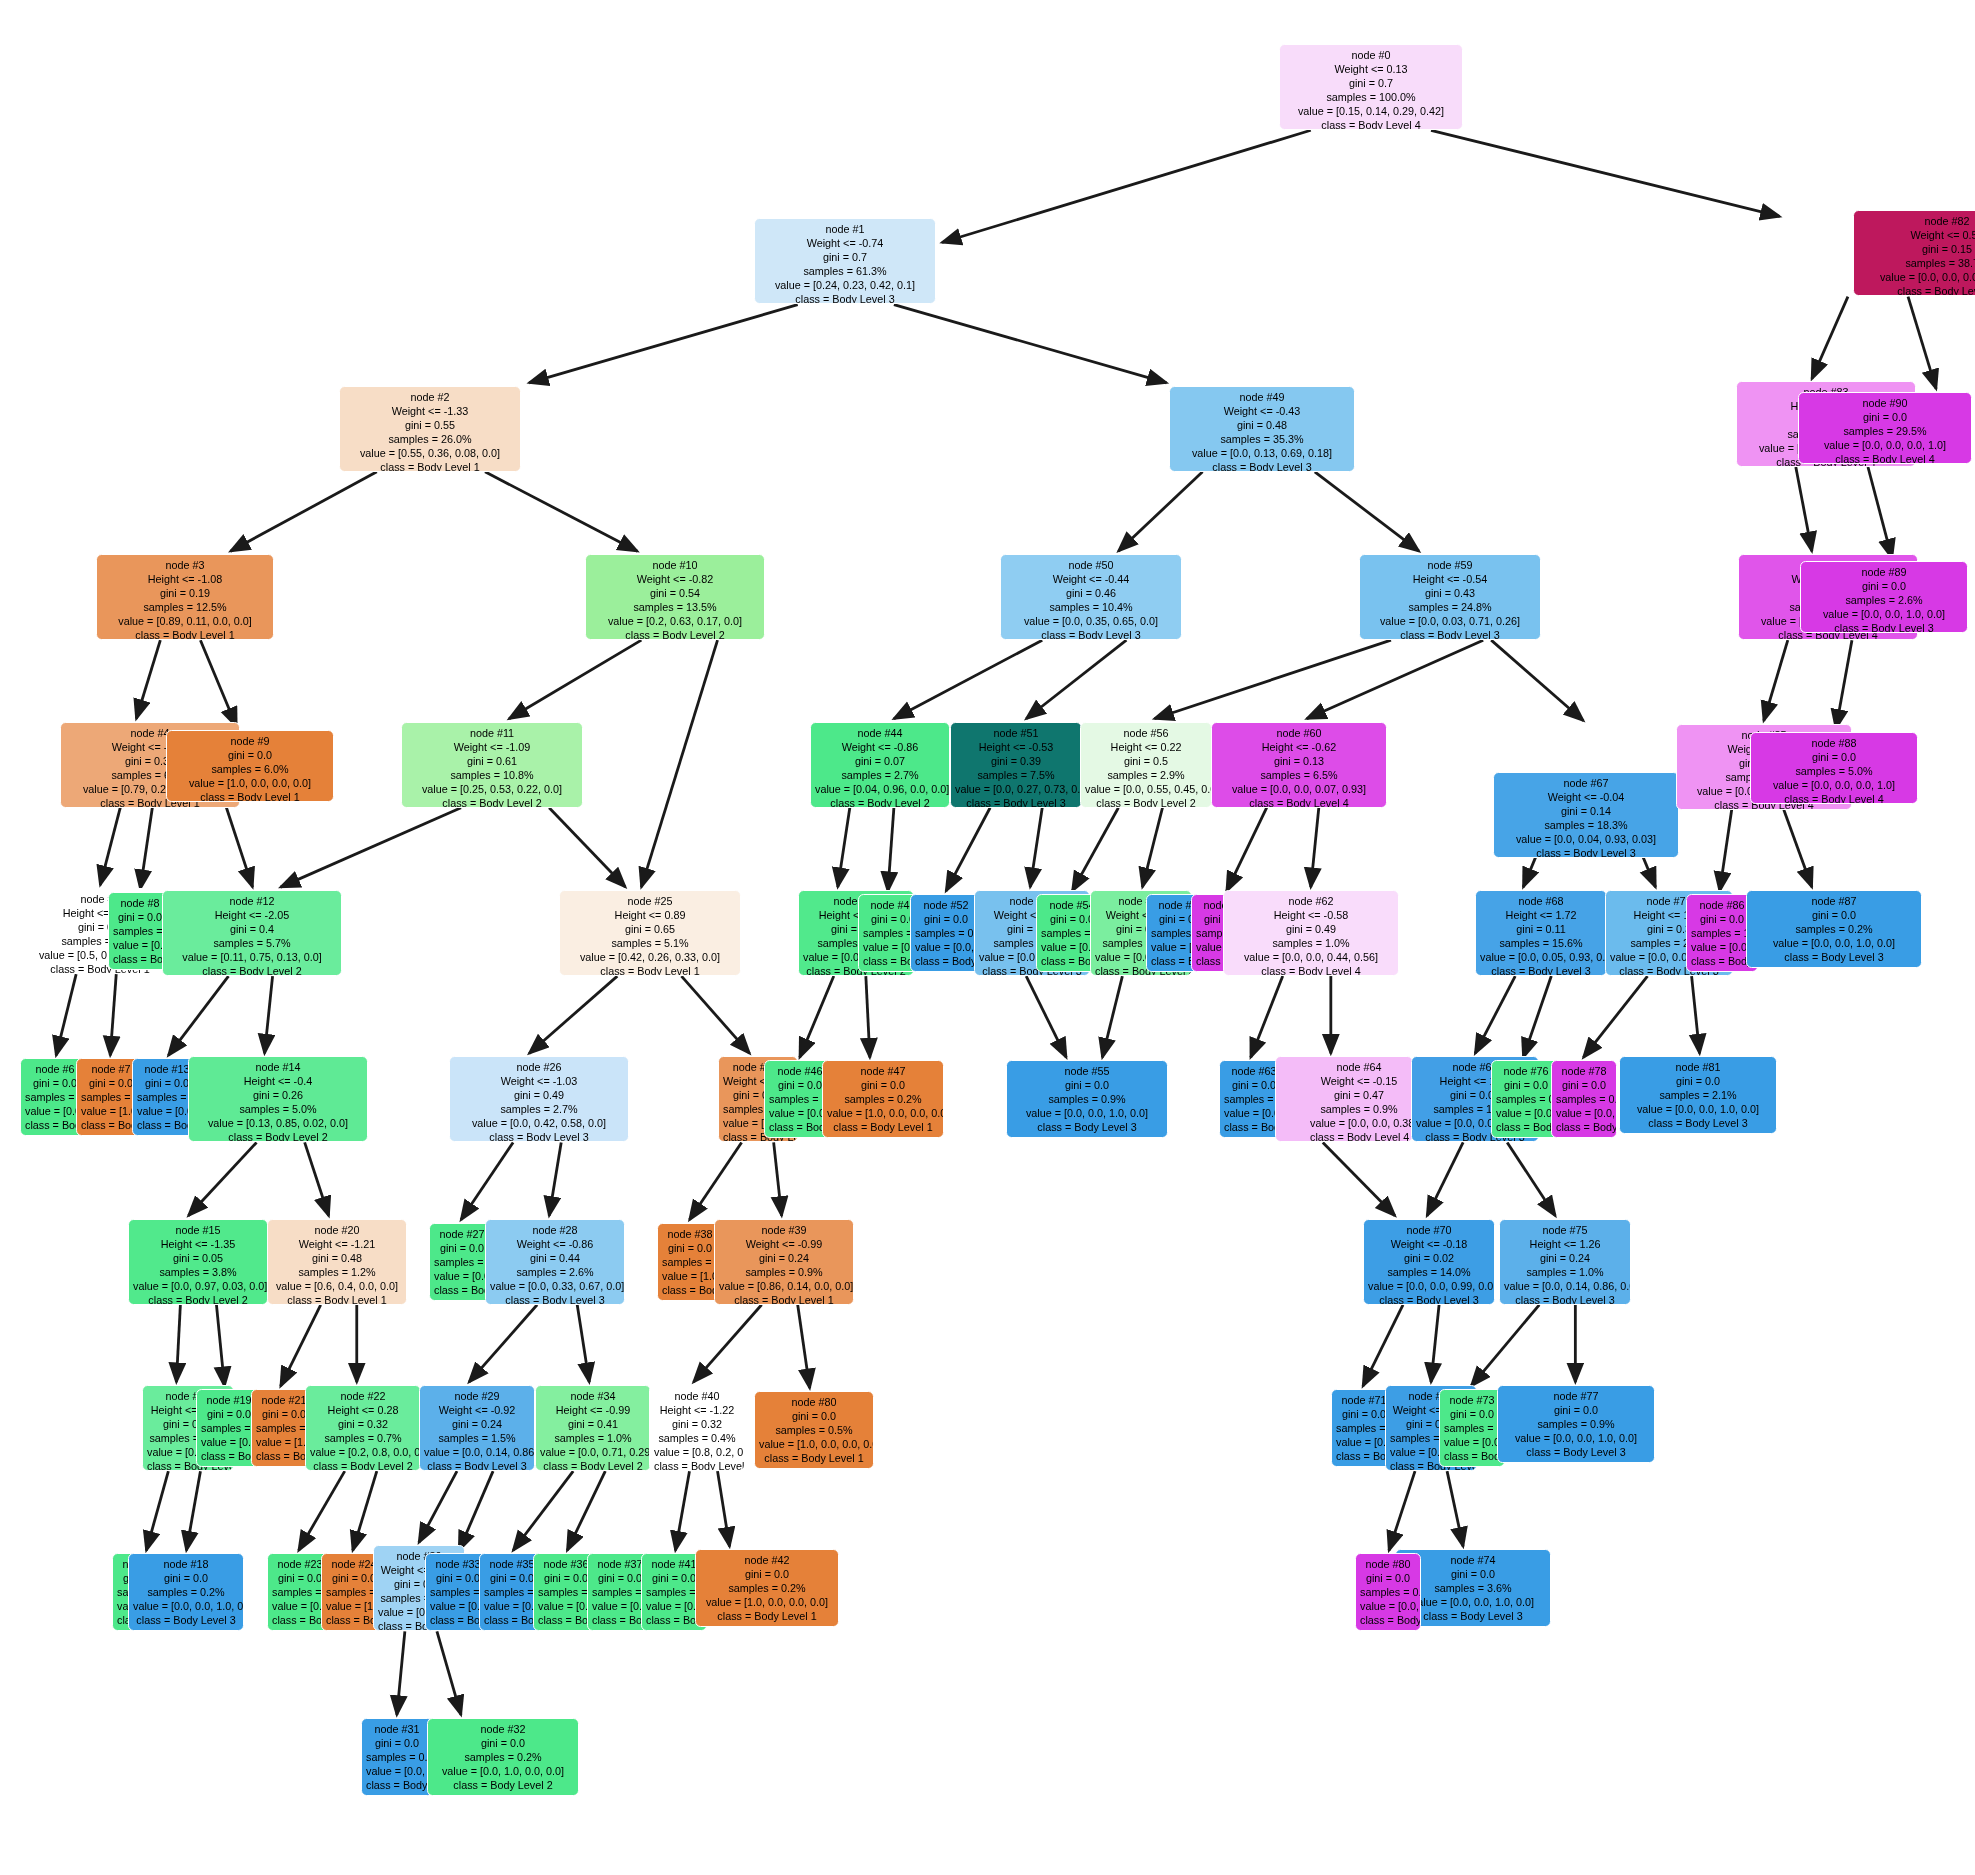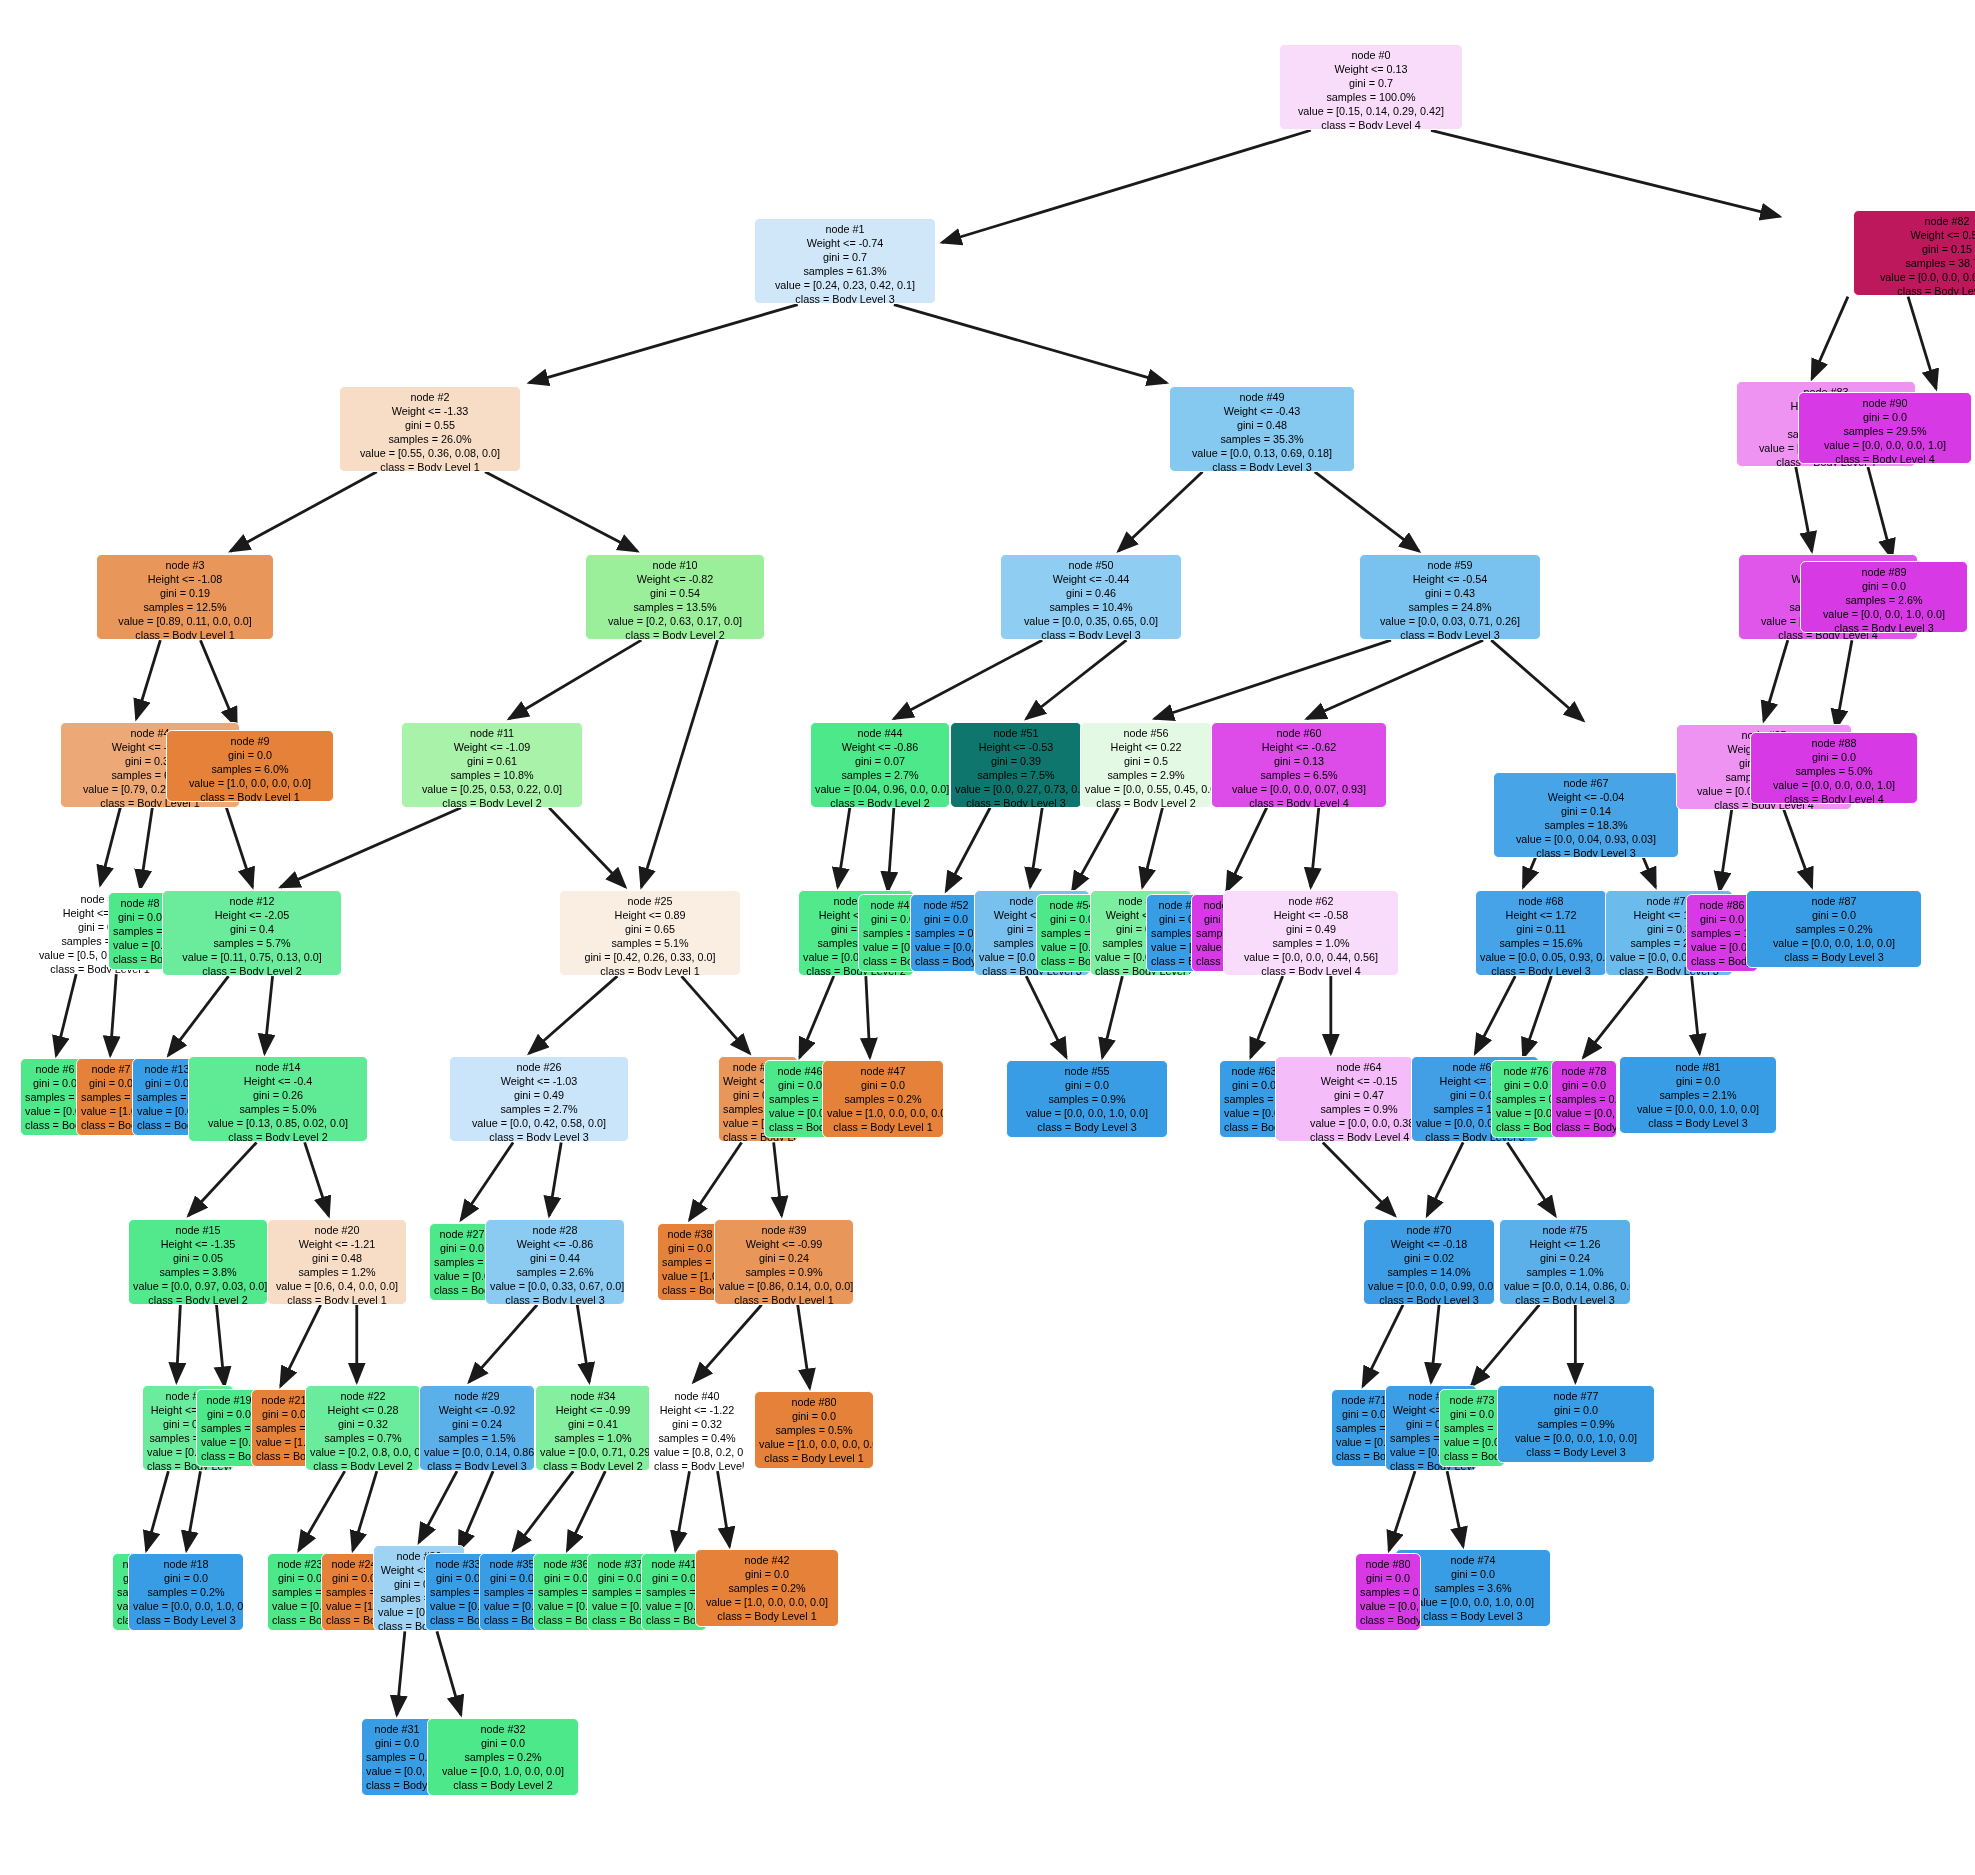--- a/index.html
+++ b/index.html
@@ -350,21 +350,21 @@
         <span class="ln">gini = 0.4</span>
         <span class="ln">samples = 5.7%</span>
         <span class="ln">value = [0.11, 0.75, 0.13, 0.0]</span>
         <span class="ln">class = Body Level 2</span>
       </div>
       <div class="tree-node" style="left: 559px; top: 890px; width: 182px; height: 86px; background: rgb(250, 238, 226); z-index: 28;">
         <span class="ln">node #25</span>
         <span class="ln">Height &lt;= 0.89</span>
         <span class="ln">gini = 0.65</span>
         <span class="ln">samples = 5.1%</span>
-        <span class="ln">gini = [0.42, 0.26, 0.33, 0.0]</span>
+        <span class="ln">value = [0.42, 0.26, 0.33, 0.0]</span>
         <span class="ln">class = Body Level 1</span>
       </div>
       <div class="tree-node" style="left: 798px; top: 890px; width: 116px; height: 86px; background: rgb(81, 233, 140); z-index: 29;">
         <span class="ln">node #45</span>
         <span class="ln">Height &lt;= -1.43</span>
         <span class="ln">gini = 0.05</span>
         <span class="ln">samples = 2.5%</span>
         <span class="ln">value = [0.0, 0.97, 0.03, 0.0]</span>
         <span class="ln">class = Body Level 2</span>
       </div>

